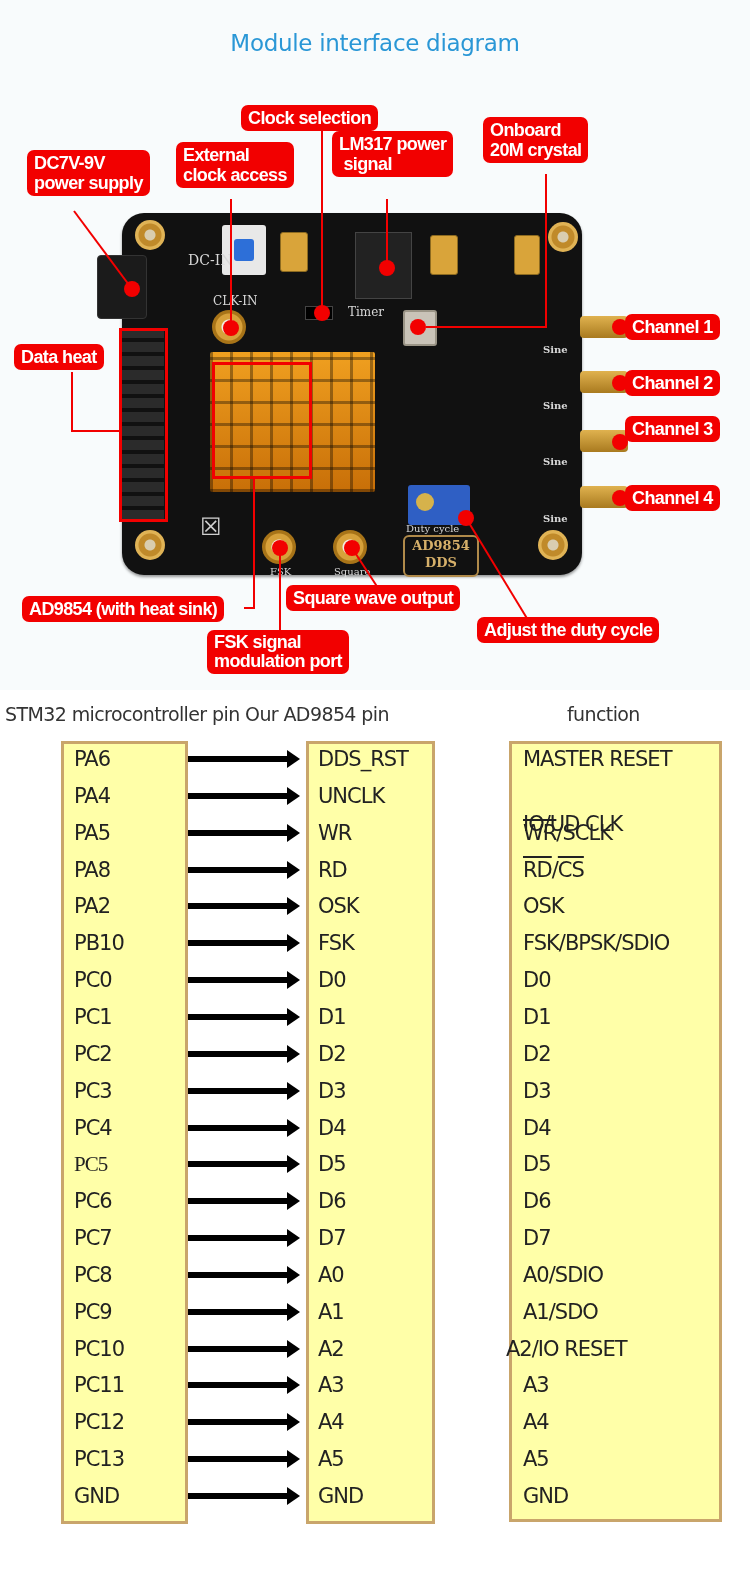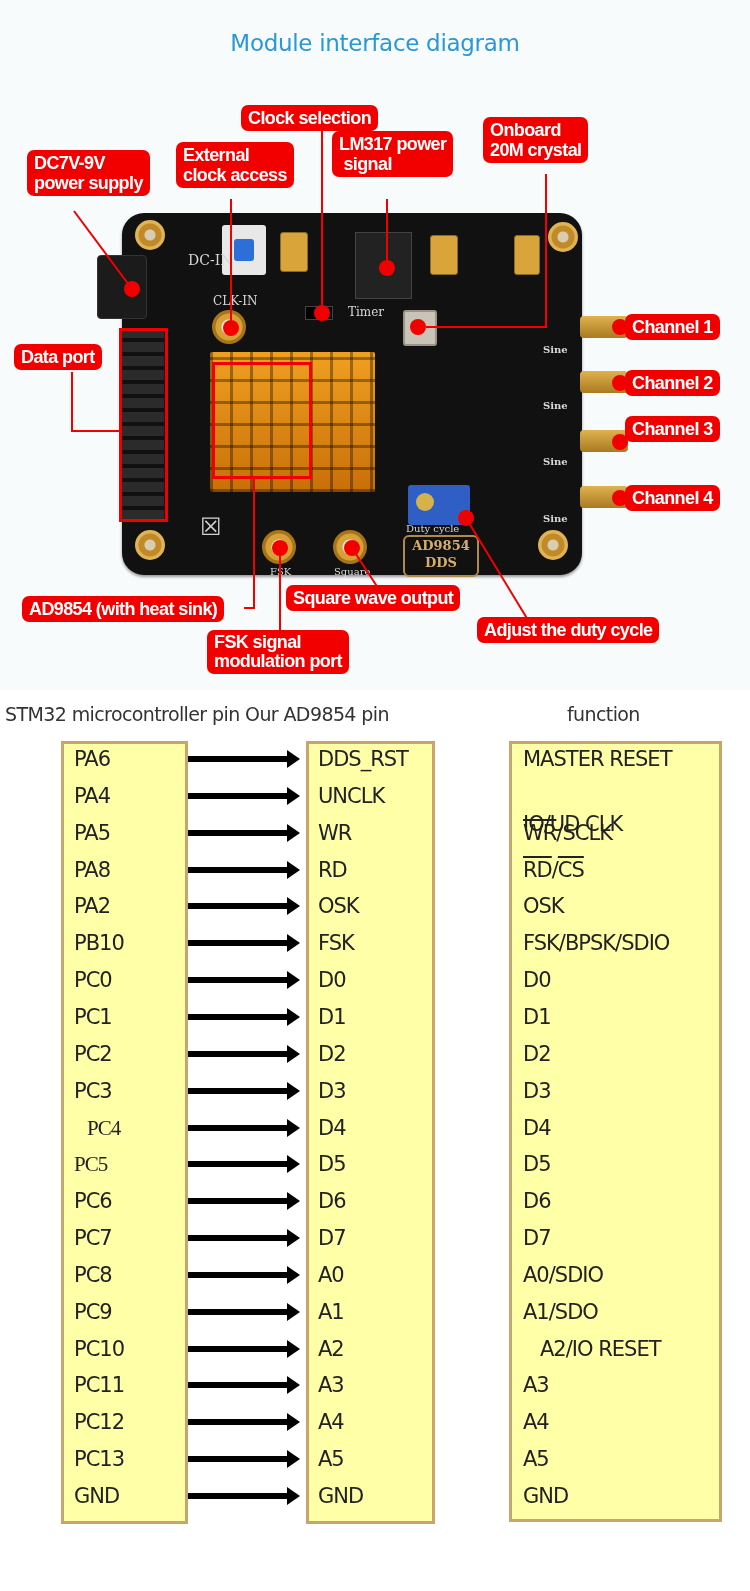--- a/index.html
+++ b/index.html
@@ -188,21 +188,21 @@
 </div>
 <div class="callout" style="left:241px;top:105px">Clock selection</div>
 <div class="callout" style="left:332px;top:131px">
   <div>LM317 power</div>
   <div style="white-space:pre"> signal</div>
 </div>
 <div class="callout" style="left:483px;top:117px">
   <div>Onboard</div>
   <div>20M crystal</div>
 </div>
-<div class="callout" style="left:14px;top:344px">Data port</div>
+<div class="callout" style="left:14px;top:344px">Data heat</div>
 <div class="callout" style="left:625px;top:314px">Channel 1</div>
 <div class="callout" style="left:625px;top:370px">Channel 2</div>
 <div class="callout" style="left:625px;top:416px">Channel 3</div>
 <div class="callout" style="left:625px;top:485px">Channel 4</div>
 <div class="callout" style="left:22px;top:596px">AD9854 (with heat sink)</div>
 <div class="callout" style="left:286px;top:585px">Square wave output</div>
 <div class="callout" style="left:207px;top:630px;line-height:19px">
   <div>FSK signal</div>
   <div>modulation port</div>
 </div>
@@ -249,21 +249,21 @@
     <div class="cell" style="left: 318px; top: 1005px;">D1</div>
     <div class="cell" style="left: 523px; top: 1005px;">D1</div>
     <div class="cell" style="left: 74px; top: 1042px;">PC2</div>
     <div class="arrow" style="left: 188px; width: 100px; top: 1051px;"></div>
     <div class="cell" style="left: 318px; top: 1042px;">D2</div>
     <div class="cell" style="left: 523px; top: 1042px;">D2</div>
     <div class="cell" style="left: 74px; top: 1079px;">PC3</div>
     <div class="arrow" style="left: 188px; width: 100px; top: 1088px;"></div>
     <div class="cell" style="left: 318px; top: 1079px;">D3</div>
     <div class="cell" style="left: 523px; top: 1079px;">D3</div>
-    <div class="cell" style="left: 87px; top: 1116px; font-family: Liberation Serif, serif;">PC4</div>
+    <div class="cell" style="left: 74px; top: 1116px;">PC4</div>
     <div class="arrow" style="left: 188px; width: 100px; top: 1125px;"></div>
     <div class="cell" style="left: 318px; top: 1116px;">D4</div>
     <div class="cell" style="left: 523px; top: 1116px;">D4</div>
     <div class="cell" style="left: 74px; top: 1152px; font-family: Liberation Serif, serif;">PC5</div>
     <div class="arrow" style="left: 188px; width: 100px; top: 1161px;"></div>
     <div class="cell" style="left: 318px; top: 1152px;">D5</div>
     <div class="cell" style="left: 523px; top: 1152px;">D5</div>
     <div class="cell" style="left: 74px; top: 1189px;">PC6</div>
     <div class="arrow" style="left: 188px; width: 100px; top: 1198px;"></div>
     <div class="cell" style="left: 318px; top: 1189px;">D6</div>
@@ -276,21 +276,21 @@
     <div class="arrow" style="left: 188px; width: 100px; top: 1272px;"></div>
     <div class="cell" style="left: 318px; top: 1263px;">A0</div>
     <div class="cell" style="left: 523px; top: 1263px;">A0/SDIO</div>
     <div class="cell" style="left: 74px; top: 1300px;">PC9</div>
     <div class="arrow" style="left: 188px; width: 100px; top: 1309px;"></div>
     <div class="cell" style="left: 318px; top: 1300px;">A1</div>
     <div class="cell" style="left: 523px; top: 1300px;">A1/SDO</div>
     <div class="cell" style="left: 74px; top: 1337px;">PC10</div>
     <div class="arrow" style="left: 188px; width: 100px; top: 1346px;"></div>
     <div class="cell" style="left: 318px; top: 1337px;">A2</div>
-    <div class="cell" style="left: 540px; top: 1337px;">A2/IO RESET</div>
+    <div class="cell" style="left: 506px; top: 1337px;">A2/IO RESET</div>
     <div class="cell" style="left: 74px; top: 1373px;">PC11</div>
     <div class="arrow" style="left: 188px; width: 100px; top: 1382px;"></div>
     <div class="cell" style="left: 318px; top: 1373px;">A3</div>
     <div class="cell" style="left: 523px; top: 1373px;">A3</div>
     <div class="cell" style="left: 74px; top: 1410px;">PC12</div>
     <div class="arrow" style="left: 188px; width: 100px; top: 1419px;"></div>
     <div class="cell" style="left: 318px; top: 1410px;">A4</div>
     <div class="cell" style="left: 523px; top: 1410px;">A4</div>
     <div class="cell" style="left: 74px; top: 1447px;">PC13</div>
     <div class="arrow" style="left: 188px; width: 100px; top: 1456px;"></div>

